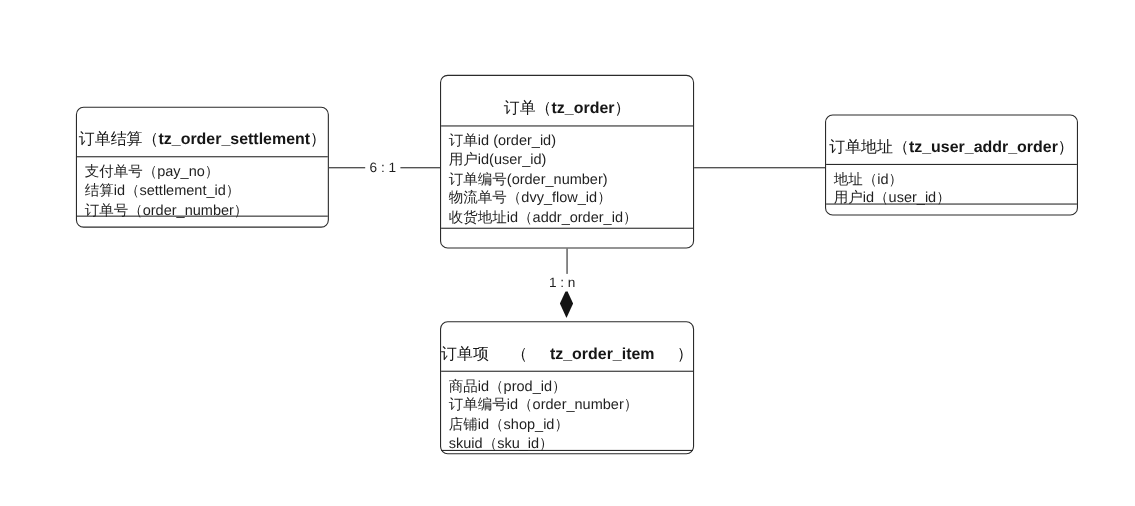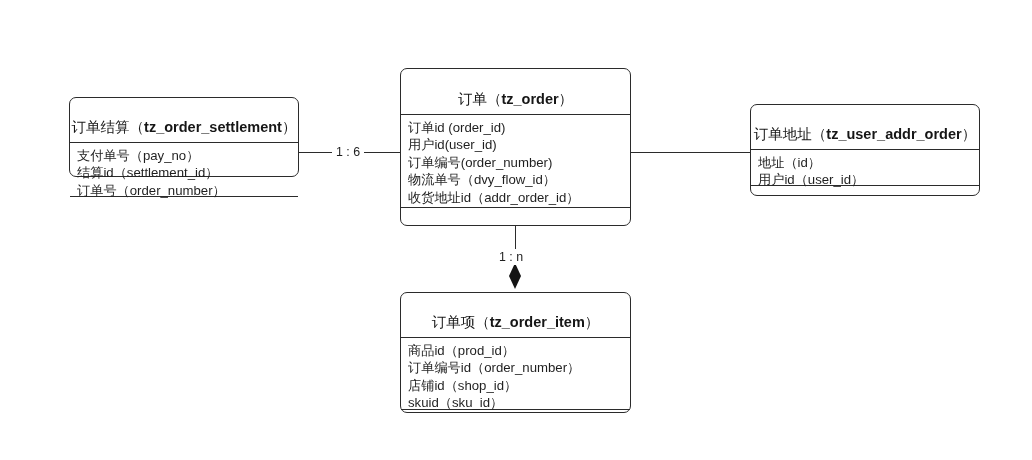--- a/index.html
+++ b/index.html
@@ -65,37 +65,37 @@
     font-size: 13.2px;
     line-height: 17.4px;
     color: #1f1f1f;
     white-space: nowrap;
   }
   .entity .spacer {
     box-sizing: border-box;
   }
 
   
-  #ent-settlement { left: 69px;  top: 97px;  width: 230px; height: 80px; }
+  #ent-settlement { left: 69px;  top: 97px;  width: 230px; height: 110px; }
   #ent-settlement .header { height: 29px; }
   #ent-settlement .attrs  { height: 54px; }
   #ent-settlement .spacer { height: 25px; }
 
   #ent-order { left: 400px; top: 68px; width: 231px; height: 158px; }
   #ent-order .header { height: 30px; }
   #ent-order .attrs  { height: 93px; }
   #ent-order .spacer { height: 33px; }
 
   #ent-addr { left: 750px; top: 104px; width: 230px; height: 92px; }
   #ent-addr .header { height: 29px; }
   #ent-addr .attrs  { height: 36px; }
   #ent-addr .spacer { height: 25px; }
 
   #ent-item { left: 400px; top: 292px; width: 231px; height: 121px; }
-  #ent-item .header { height: 29px; }
+  #ent-item .header { height: 29px; justify-content: space-between; }
   #ent-item .attrs  { height: 72px; }
   #ent-item .spacer { height: 18px; }
 
   
   .conn-h {
     position: absolute;
     height: 0;
     border-top: 1.6px solid #2b2b2b;
     z-index: 1;
   }
@@ -140,21 +140,21 @@
 <div id="canvas">
 
   <div class="conn-h" id="conn-left"></div>
 
   <div class="conn-h" id="conn-right"></div>
 
   <div class="conn-v" id="conn-down"></div>
 
   <div id="diamond-item"></div>
 
-  <div class="edge-label" id="label-one-one">1 : 6</div>
+  <div class="edge-label" id="label-one-one">6 : 1</div>
 
   <div class="edge-label" id="label-one-n">1 : n</div>
 
   <div class="entity" id="ent-settlement">
     <div class="header">
       <span class="cn">订单结算</span>
         <span class="paren">（</span>
         <span class="en">tz_order_settlement</span>
         <span class="paren">）</span>
     </div>

